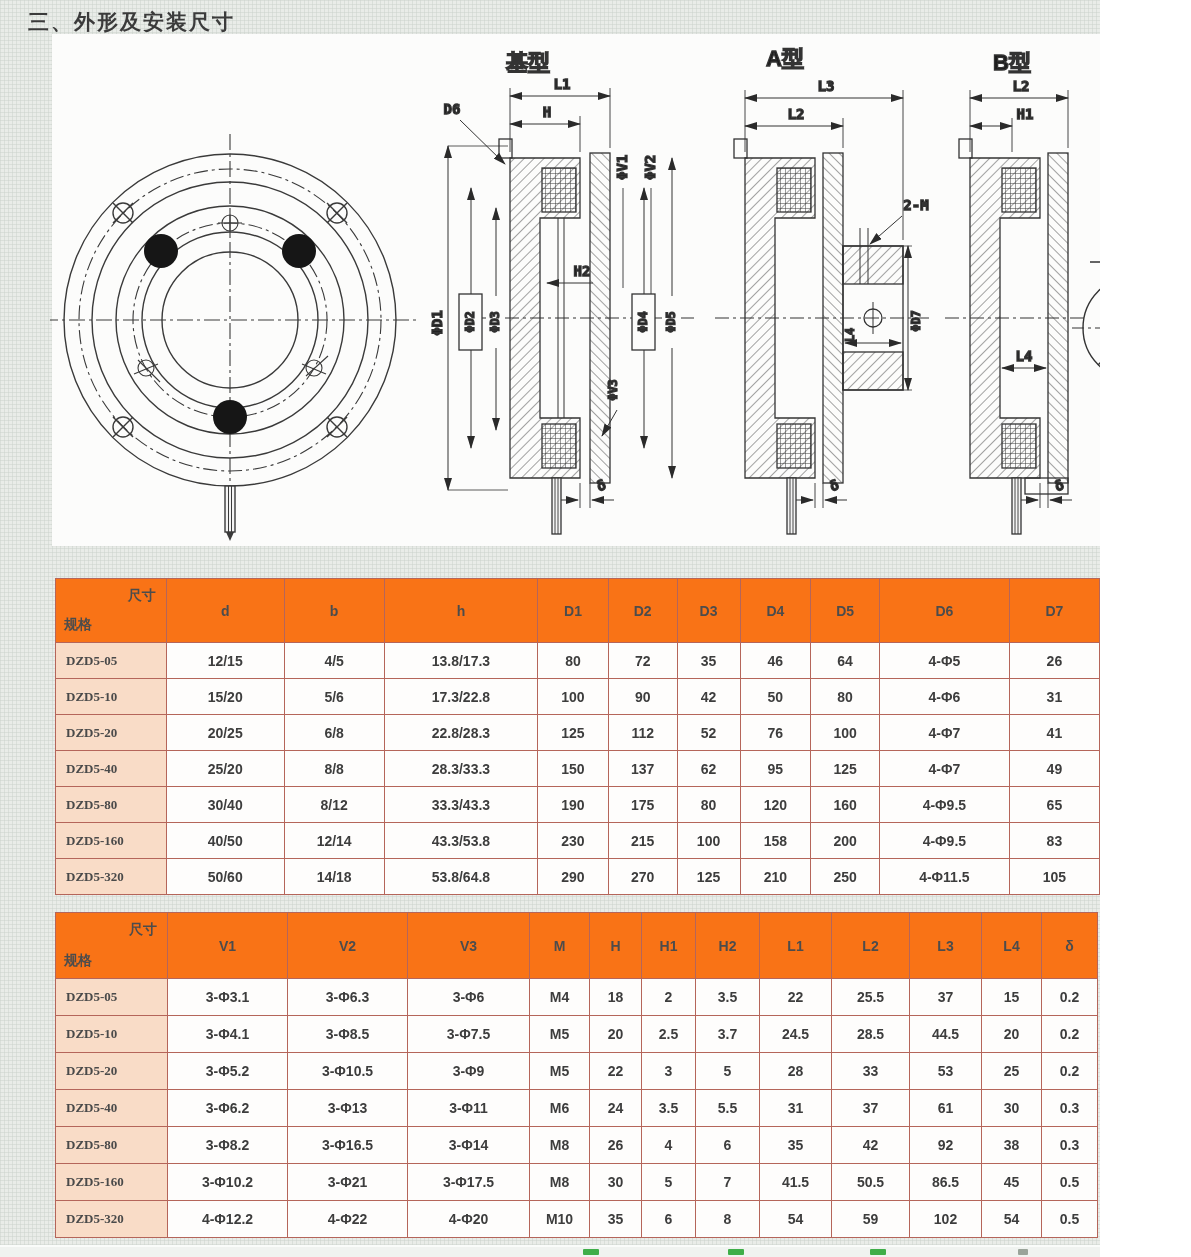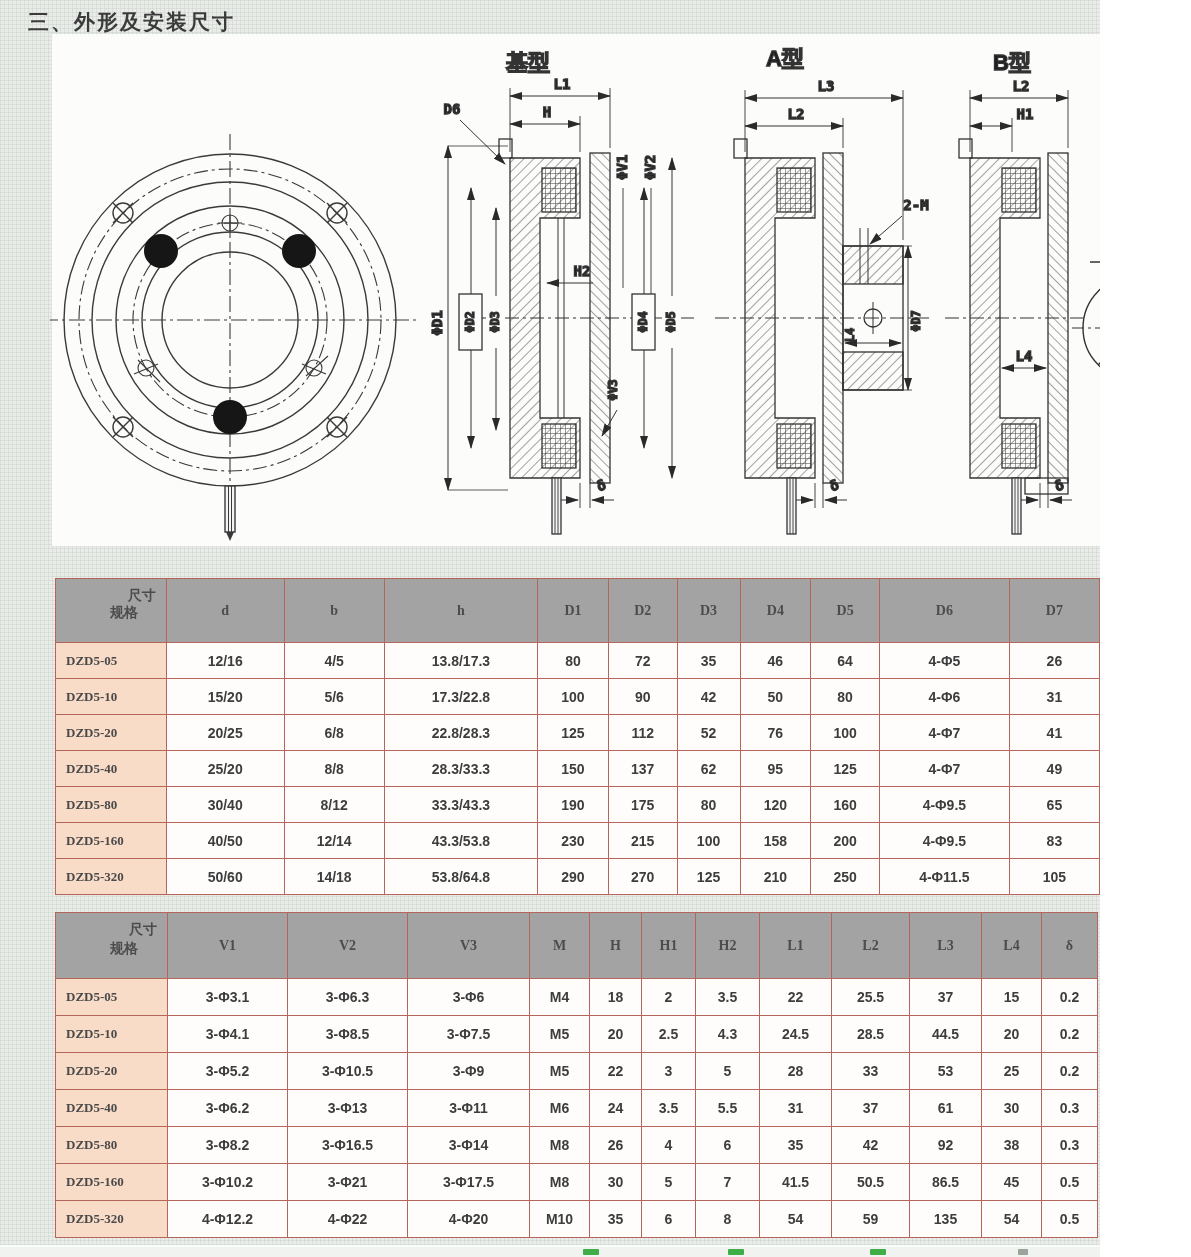--- a/index.html
+++ b/index.html
@@ -21,34 +21,34 @@
     background:#fcfcfb;box-shadow:0 0 0 1px rgba(0,0,0,0.02);}
   #drawing-svg{position:absolute;left:50px;top:38px;}
   svg text{font-family:"DejaVu Sans Mono", monospace;font-weight:bold;fill:#1d1d1d;}
   .view-title{font-size:22px;font-family:"Liberation Sans",sans-serif;}
   .dim{font-size:14px;}
   .dim-s{font-size:12px;}
   
   table.spec{border-collapse:collapse;table-layout:fixed;position:absolute;left:55px;
     background:#fefdfc;}
   table.spec th, table.spec td{border:1.6px solid #b5655a;overflow:hidden;white-space:nowrap;}
-  table.spec th{background:#a3a3a3;color:#4c4c4c;font-size:14px;font-weight:600;
-    font-family:Liberation Serif, serif;}
+  table.spec th{background:#f97316;color:#4c4c4c;font-size:14px;font-weight:600;
+    font-family:Liberation Sans, sans-serif;}
   table.spec td{background:#fefdfc;color:#3d3d3d;font-size:14px;font-weight:bold;
     text-align:center;}
   table.spec td.rowlabel{background:#f9dcc7;text-align:left;padding-left:10px;
     font-family:"Liberation Serif", serif;font-size:13px;color:#4a4a4a;}
   #table1{top:578px;} #table1 tr{height:36px;} #table1 thead tr{height:64px;}
   #table2{top:912px;} #table2 tr{height:37px;} #table2 thead tr{height:66px;}
   th.corner{position:relative;
     background:linear-gradient(to top right, transparent calc(50% - 0.9px),
       #b5655a calc(50% - 0.9px), #b5655a calc(50% + 0.9px),
       transparent calc(50% + 0.9px)), #f9dcc7;}
   th.corner .c-top{position:absolute;top:8px;right:10px;font-size:14px;font-weight:600;}
-  th.corner .c-bot{position:absolute;bottom:20px;left:8px;font-size:14px;font-weight:600;margin-left:46px;}
+  th.corner .c-bot{position:absolute;bottom:8px;left:8px;font-size:14px;font-weight:600;}
   
   #bottom-strip{position:absolute;left:0;bottom:0;width:1191px;height:12px;
     background:#f0f3f0;border-top:2px solid #fafcfa;}
   .tb-icon{position:absolute;bottom:2px;height:6px;width:16px;border-radius:1px;}
   .tb-green{background:#3fae49;}
   .tb-gray{background:#9aa49a;width:10px;}
 </style>
 </head>
 <body>
 
@@ -314,21 +314,21 @@
           <th>D3</th>
           <th>D4</th>
           <th>D5</th>
           <th>D6</th>
           <th>D7</th>
         </tr>
       </thead>
       <tbody>
         <tr>
           <td class="rowlabel">DZD5-05</td>
-          <td>12/16</td>
+          <td>12/15</td>
           <td>4/5</td>
           <td>13.8/17.3</td>
           <td>80</td>
           <td>72</td>
           <td>35</td>
           <td>46</td>
           <td>64</td>
           <td>4-Φ5</td>
           <td>26</td>
         </tr>
@@ -466,21 +466,21 @@
           <td>0.2</td>
         </tr>
         <tr>
           <td class="rowlabel">DZD5-10</td>
           <td>3-Φ4.1</td>
           <td>3-Φ8.5</td>
           <td>3-Φ7.5</td>
           <td>M5</td>
           <td>20</td>
           <td>2.5</td>
-          <td>4.3</td>
+          <td>3.7</td>
           <td>24.5</td>
           <td>28.5</td>
           <td>44.5</td>
           <td>20</td>
           <td>0.2</td>
         </tr>
         <tr>
           <td class="rowlabel">DZD5-20</td>
           <td>3-Φ5.2</td>
           <td>3-Φ10.5</td>
@@ -544,21 +544,21 @@
           <td class="rowlabel">DZD5-320</td>
           <td>4-Φ12.2</td>
           <td>4-Φ22</td>
           <td>4-Φ20</td>
           <td>M10</td>
           <td>35</td>
           <td>6</td>
           <td>8</td>
           <td>54</td>
           <td>59</td>
-          <td>135</td>
+          <td>102</td>
           <td>54</td>
           <td>0.5</td>
         </tr>
       </tbody>
     </table>
 
   <div id="bottom-strip">
     <span class="tb-icon tb-green" style="left:583px"></span>
     <span class="tb-icon tb-green" style="left:728px"></span>
     <span class="tb-icon tb-green" style="left:870px"></span>

